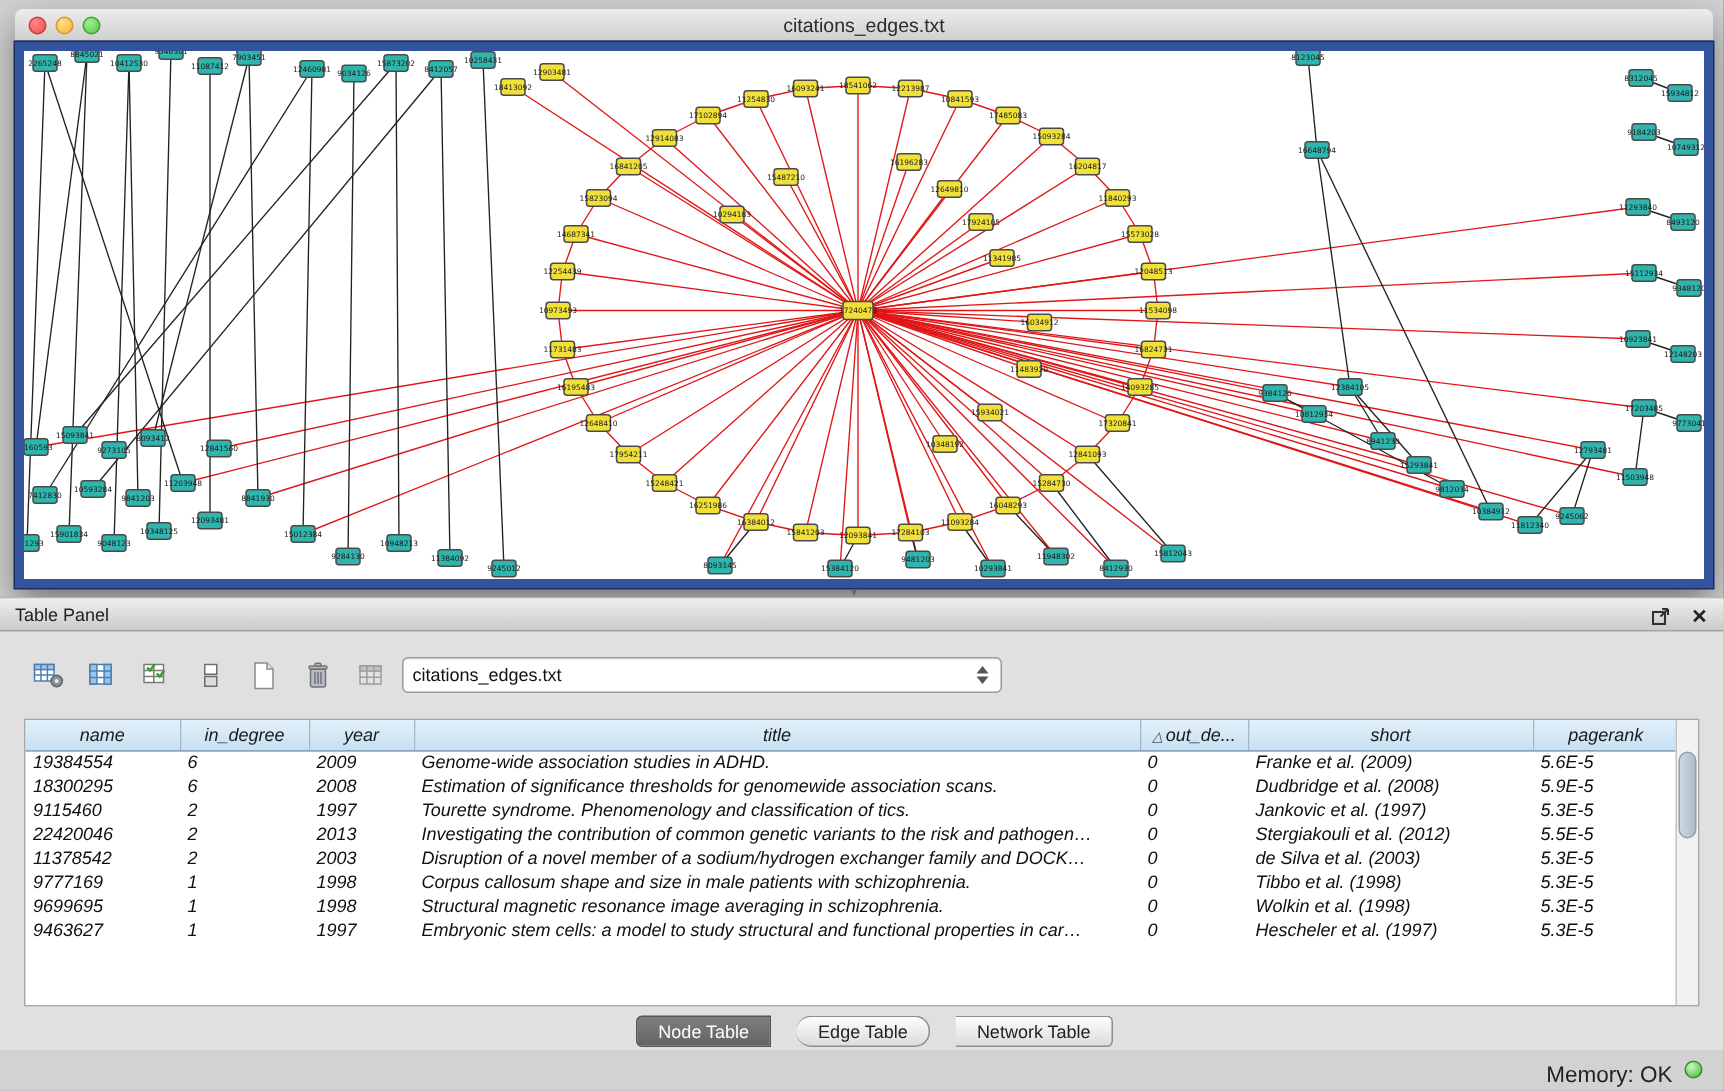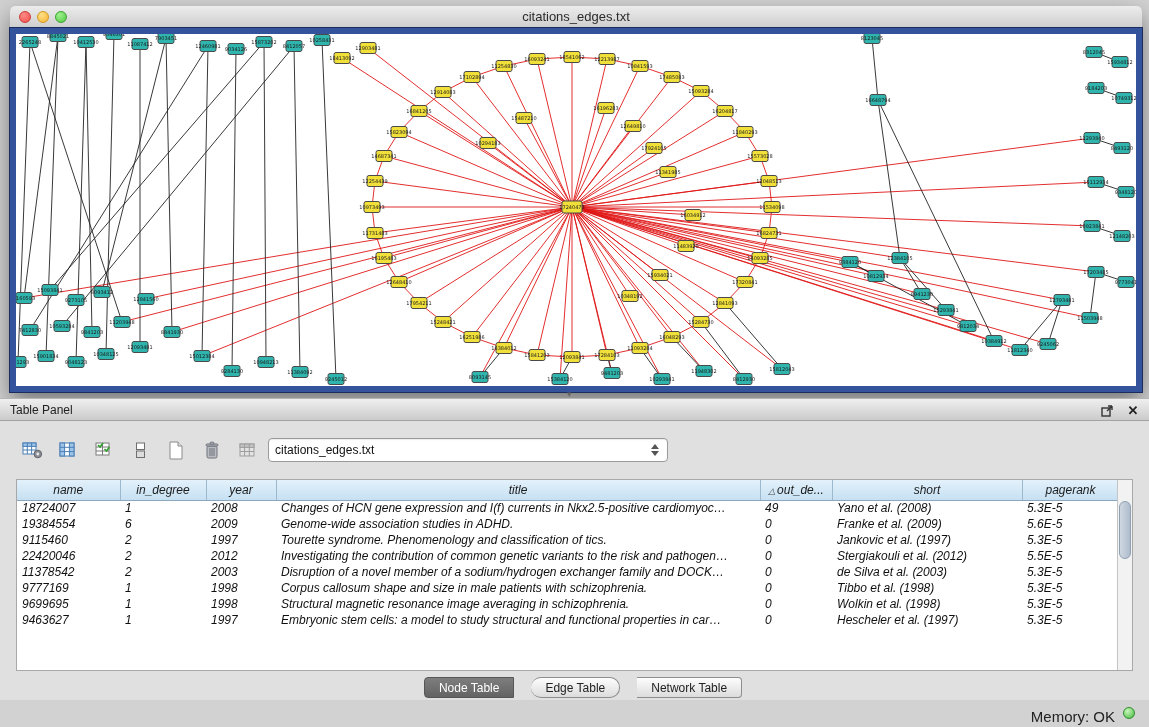--- a/index.html
+++ b/index.html
@@ -816,50 +816,50 @@
               <th>in_degree</th>
               <th>year</th>
               <th>title</th>
               <th><span class="sort-glyph">△</span>out_de...</th>
               <th>short</th>
               <th>pagerank</th>
             </tr>
           </thead>
         <tbody id="body-rows">
             <tr>
-              <td>18724007</td>
-              <td>1</td>
-              <td>2008</td>
-              <td>Changes of HCN gene expression and I(f) currents in Nkx2.5-positive cardiomyoc…</td>
-              <td>49</td>
-              <td>Yano et al. (2008)</td>
-              <td>5.3E-5</td>
-            </tr>
-            <tr>
               <td>19384554</td>
               <td>6</td>
               <td>2009</td>
               <td>Genome-wide association studies in ADHD.</td>
               <td>0</td>
               <td>Franke et al. (2009)</td>
               <td>5.6E-5</td>
+            </tr>
+            <tr>
+              <td>18300295</td>
+              <td>6</td>
+              <td>2008</td>
+              <td>Estimation of significance thresholds for genomewide association scans.</td>
+              <td>0</td>
+              <td>Dudbridge et al. (2008)</td>
+              <td>5.9E-5</td>
             </tr>
             <tr>
               <td>9115460</td>
               <td>2</td>
               <td>1997</td>
               <td>Tourette syndrome. Phenomenology and classification of tics.</td>
               <td>0</td>
               <td>Jankovic et al. (1997)</td>
               <td>5.3E-5</td>
             </tr>
             <tr>
               <td>22420046</td>
               <td>2</td>
-              <td>2012</td>
+              <td>2013</td>
               <td>Investigating the contribution of common genetic variants to the risk and pathogen…</td>
               <td>0</td>
               <td>Stergiakouli et al. (2012)</td>
               <td>5.5E-5</td>
             </tr>
             <tr>
               <td>11378542</td>
               <td>2</td>
               <td>2003</td>
               <td>Disruption of a novel member of a sodium/hydrogen exchanger family and DOCK…</td>

